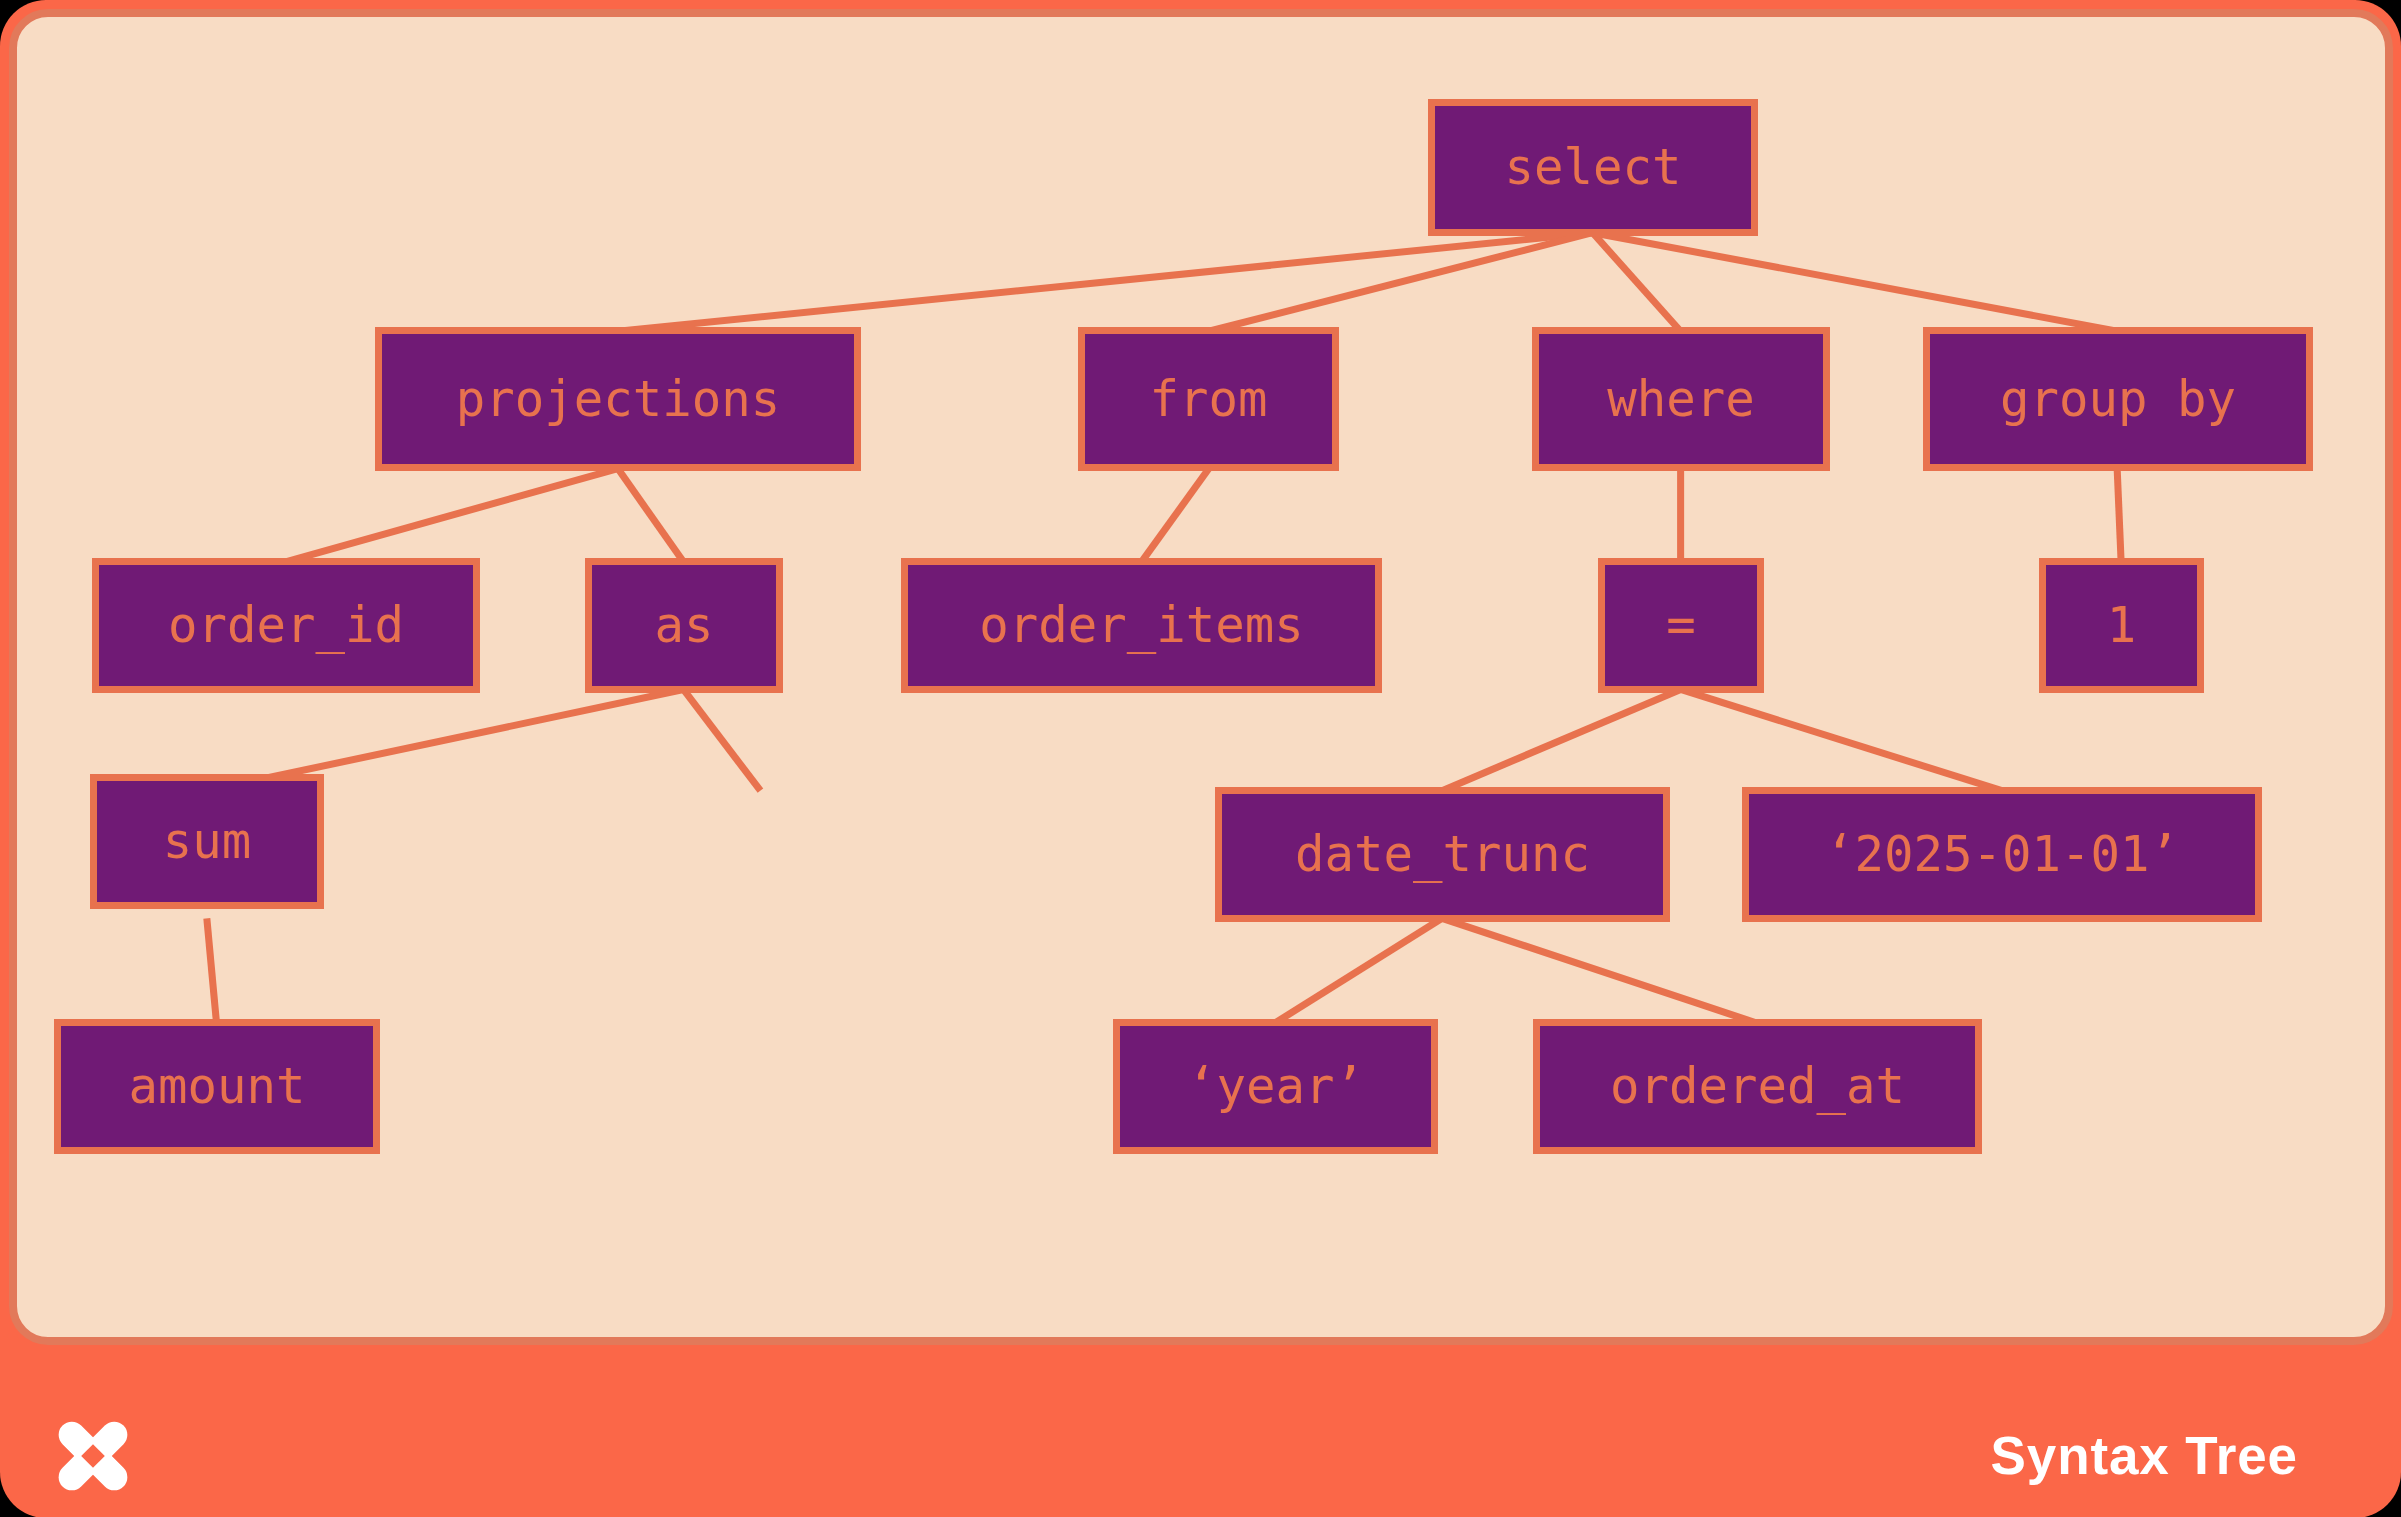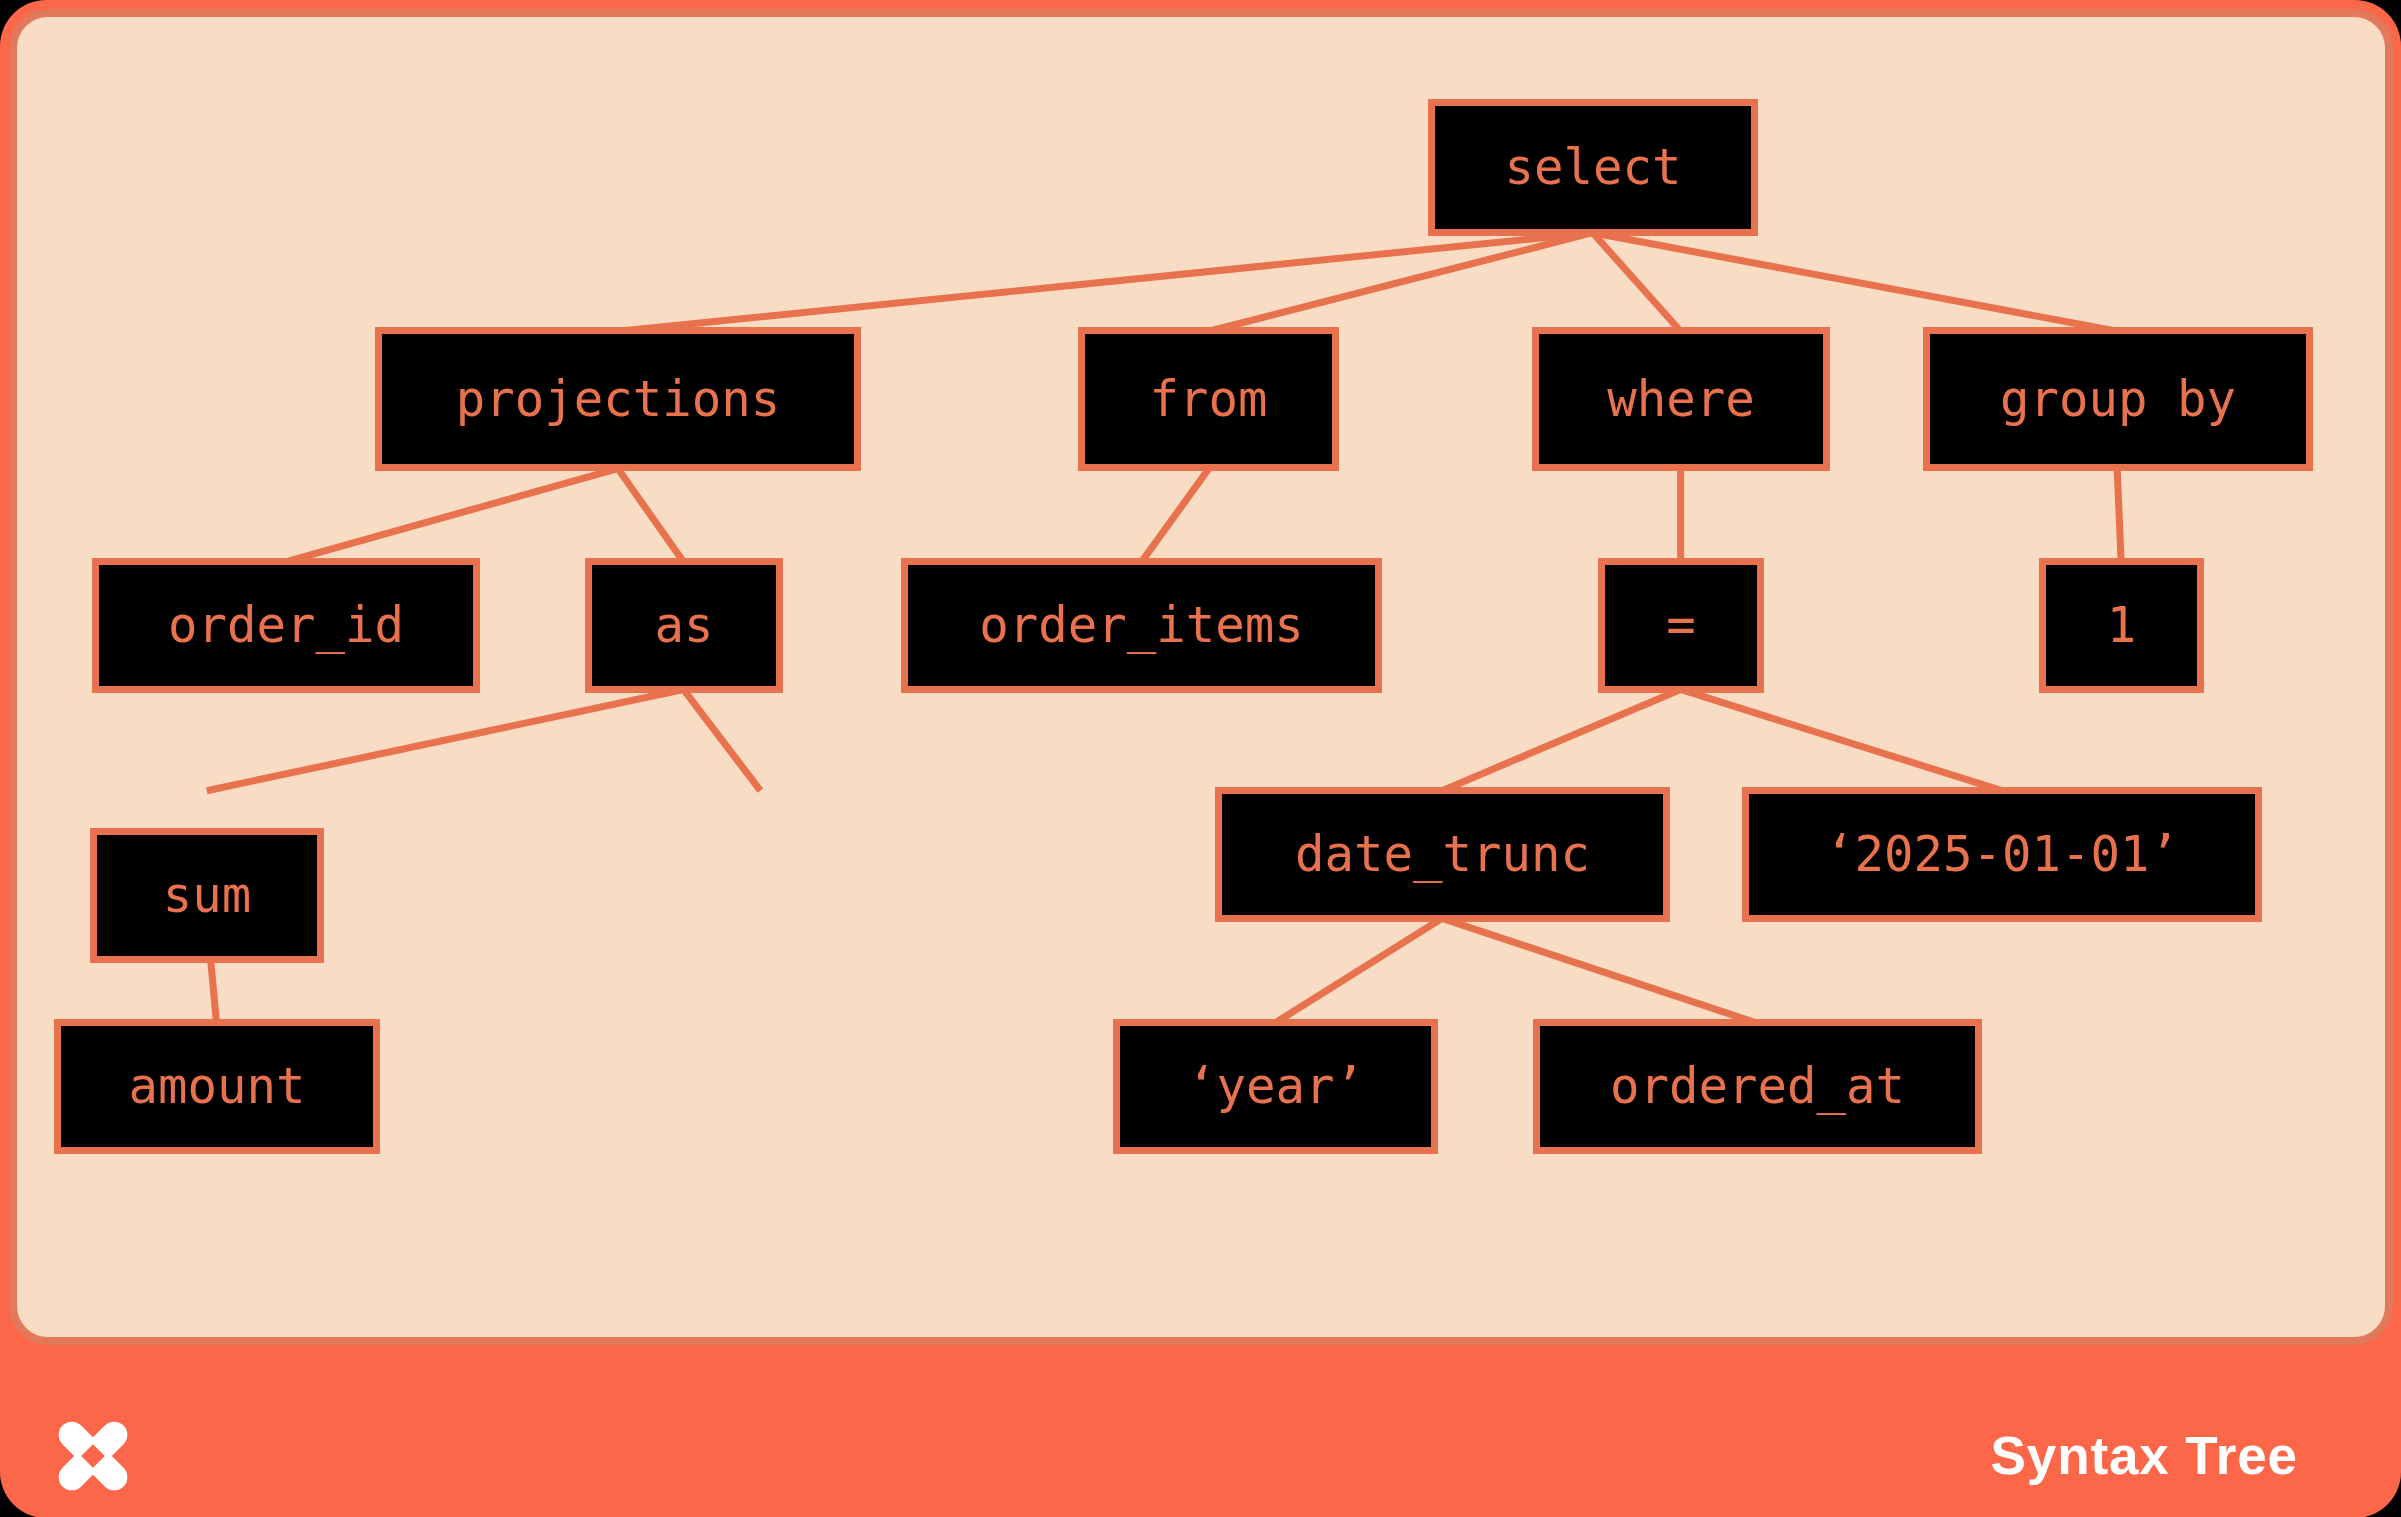--- a/index.html
+++ b/index.html
@@ -37,21 +37,21 @@
     height: 1518px;
     pointer-events: none;
   }
   .edges line {
     stroke: #e8724e;
     stroke-width: 8;
   }
   .node {
     position: absolute;
     box-sizing: border-box;
-    background: #000000;
+    background: #701a75;
     border: 7px solid #e8724e;
     color: #e8724e;
     font-family: "DejaVu Sans Mono", monospace;
     font-size: 49px;
     display: flex;
     align-items: center;
     justify-content: center;
     white-space: nowrap;
     text-align: right;
   }
@@ -112,21 +112,21 @@
   <div class="node" style="left:1532px;top:327px;width:298px;height:144px">where</div>
   <div class="node" style="left:1078px;top:327px;width:261px;height:144px">from</div>
   <div class="node" style="left:1923px;top:327px;width:390px;height:144px">group by</div>
 
   <div class="node" style="left:585px;top:558px;width:198px;height:135px">as</div>
   <div class="node" style="left:92px;top:558px;width:388px;height:135px">order_id</div>
   <div class="node" style="left:901px;top:558px;width:481px;height:135px">order_items</div>
   <div class="node" style="left:1598px;top:558px;width:166px;height:135px">=</div>
   <div class="node" style="left:2039px;top:558px;width:165px;height:135px">1</div>
 
-  <div class="node" style="left:90px;top:828px;width:234px;height:135px">sum</div>
+  <div class="node" style="left:90px;top:774px;width:234px;height:135px">sum</div>
   <div class="node" style="left:1215px;top:787px;width:455px;height:135px">date_trunc</div>
   <div class="node" style="left:1742px;top:787px;width:520px;height:135px">‘2025-01-01’</div>
 
   <div class="node" style="left:54px;top:1019px;width:326px;height:135px">amount</div>
   <div class="node" style="left:1113px;top:1019px;width:325px;height:135px">‘year’</div>
   <div class="node" style="left:1533px;top:1019px;width:449px;height:135px">ordered_at</div>
 
   <div class="footer">
     <svg class="logo" viewBox="0 0 100 100" xmlns="http://www.w3.org/2000/svg">
       <g fill="#ffffff" transform="rotate(45 50 50)">

